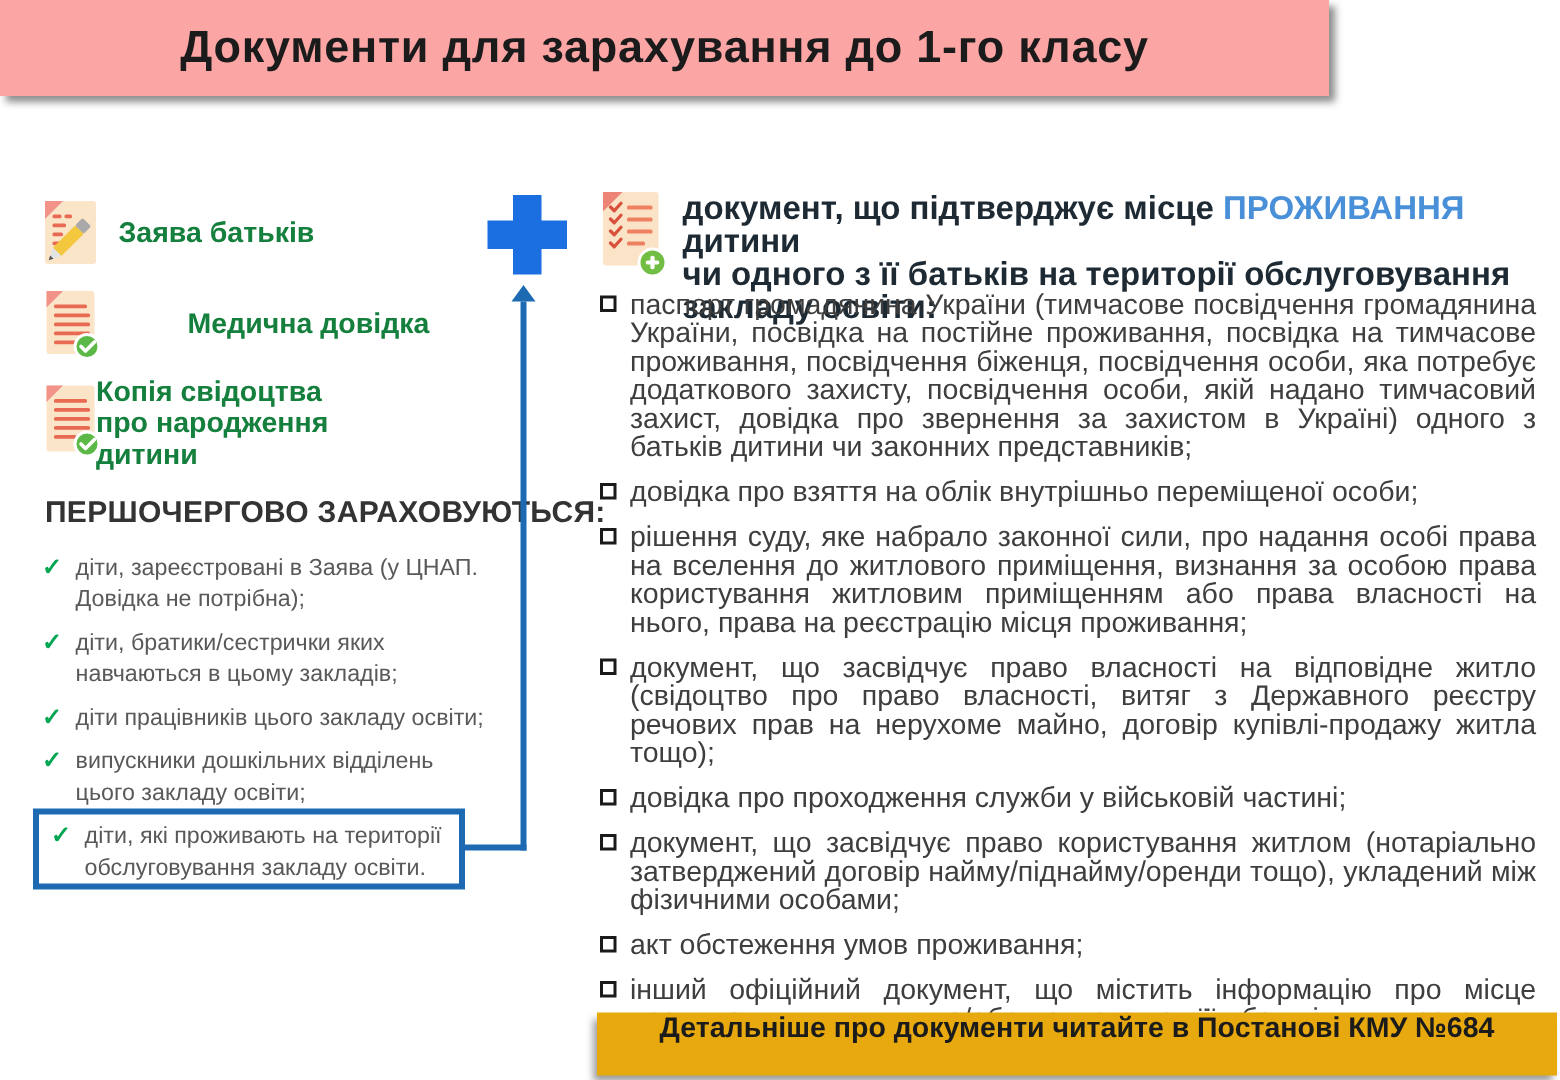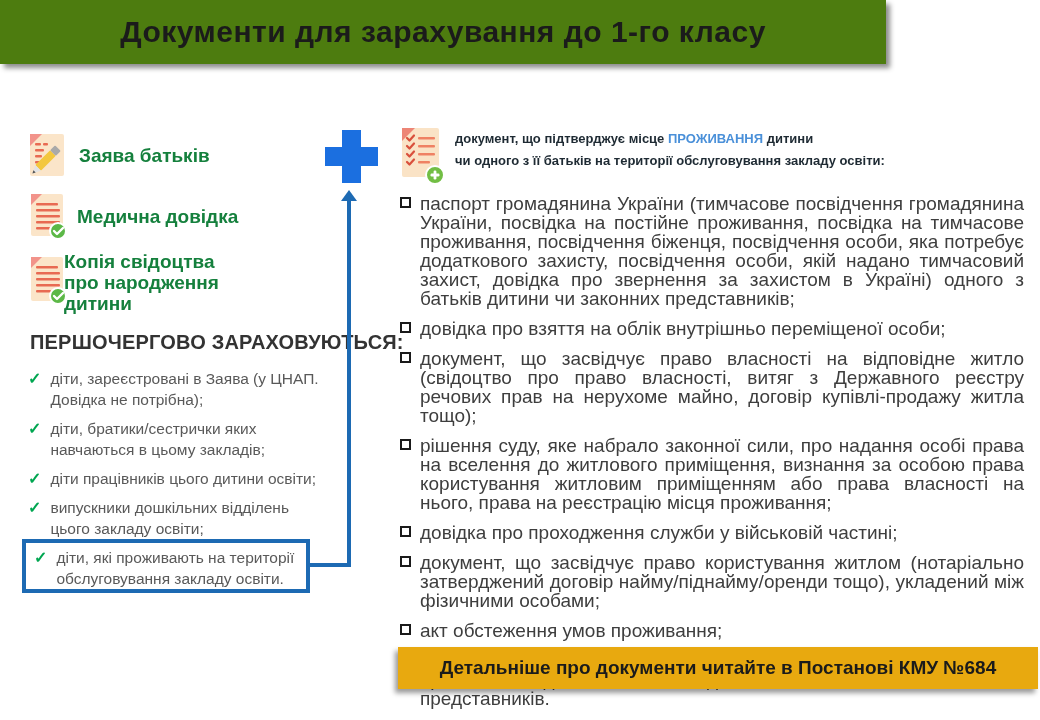--- a/index.html
+++ b/index.html
@@ -2,31 +2,31 @@
 <html><head>
 <meta charset="utf-8">
 <style>
   * { margin:0; padding:0; box-sizing:border-box; }
   body { background:#fff; font-family:"Liberation Sans", sans-serif; }
   .page { position:relative; width:1040px; height:720px; background:#ffffff; overflow:hidden; }
 
   
   .title-banner {
     position:absolute; left:0; top:15; width:886px; height:64px;
-    background:#4d7c0f; display:flex; align-items:center; justify-content:center;
+    background:#fca5a5; display:flex; align-items:center; justify-content:center;
     box-shadow:4px 4px 5px rgba(0,0,0,0.45);
   }
   .title-banner span { font-size:30px; font-weight:bold; color:#1b1b1b; letter-spacing:0.5px; }
 
   
   .doc-row { position:absolute; display:flex; align-items:flex-start; }
   .doc-row .doc-label { font-size:19px; font-weight:bold; color:#15803d; line-height:21px; }
   .row1 { left:25px; top:131px; }
   .row1 .doc-label { margin:14px 0 0 8px; }
-  .row2 { left:28px; top:190px; }
+  .row2 { left:28px; top:190px;gap:48px; }
   .row2 .doc-label { margin:16px 0 0 7px; }
   .row3 { left:28px; top:243px;align-items:center; }
   .row3 .doc-label { margin:8px 0 0 0; width:190px; }
 
   
   .priority-heading { position:absolute; left:30px; top:331px; font-size:20px; font-weight:bold; color:#333; letter-spacing:0.2px; }
   .priority-list { position:absolute; left:28px; top:368px; width:300px; list-style:none; }
   .priority-list li { display:flex; margin-bottom:8px; }
   .check-glyph { color:#00A651; font-weight:bold; font-size:16px; line-height:21px; margin-right:9px; flex-shrink:0; }
   .priority-list li p, .highlight-box p { font-size:15.5px; color:#595959; line-height:21px; }
@@ -40,32 +40,32 @@
   .connector-h { position:absolute; left:310px; top:563px; width:41px; height:4px; background:#1D6AB3; }
   .connector-v { position:absolute; left:347px; top:201px; width:4px; height:366px; background:#1D6AB3; }
   .arrow-head  { position:absolute; left:341px; top:190px; width:0; height:0;
                  border-left:8px solid transparent; border-right:8px solid transparent; border-bottom:11px solid #1D6AB3; }
   .plus-icon { position:absolute; left:325px; top:130px; width:53px; height:53px; }
   .plus-icon .bar-v { position:absolute; left:17px; top:0; width:19px; height:53px; background:#1B6FE0; }
   .plus-icon .bar-h { position:absolute; left:0; top:17px; width:53px; height:19px; background:#1B6FE0; }
 
   
   .right-header-icon { position:absolute; left:398px; top:122px; }
-  .right-header { position:absolute; left:455px; top:128px; width:575px; font-size:13px; font-weight:bold; color:#1e2a33; line-height:22px; }
+  .right-header { position:absolute; left:455px; top:128px; width:575px; font-size:22px; font-weight:bold; color:#1e2a33; line-height:22px; }
   .right-header .hl { color:#4A90D9; }
 
   .req-list { position:absolute; left:400px; top:194px; width:624px; list-style:none; }
   .req-list li { display:flex; margin-bottom:11px; }
   .cb-square { width:11px; height:11px; border:2px solid #1a1a1a; margin:3px 9px 0 0; flex-shrink:0; background:#fff; }
   .req-list li p { font-size:19px; color:#3e3e3e; line-height:19px; text-align:justify; }
 
   
   .footer-banner {
-    position:absolute; left:398px; top:647px; width:640px; height:42px;
-    background:#E8A90F; display:flex; align-items:center; justify-content:center;
+    position:absolute; left:398px; top:675px; width:640px; height:42px;
+    background:#E8A90F; display:flex; justify-content:center;
     box-shadow:-3px 4px 5px rgba(0,0,0,0.4);
   }
   .footer-banner span { font-size:19px; font-weight:bold; color:#1b1b1b; }
 </style>
 </head>
 <body>
 
 <div class="page">
 
   <div class="title-banner">
@@ -133,21 +133,21 @@
     <li>
       <span class="check-glyph">✓</span>
       <p>діти, зареєстровані в Заява (у ЦНАП. Довідка не потрібна);</p>
     </li>
     <li>
       <span class="check-glyph">✓</span>
       <p>діти, братики/сестрички яких навчаються в цьому закладів;</p>
     </li>
     <li>
       <span class="check-glyph">✓</span>
-      <p>діти працівників цього дитини освіти;</p>
+      <p>діти працівників цього закладу освіти;</p>
     </li>
     <li>
       <span class="check-glyph">✓</span>
       <p>випускники дошкільних відділень цього закладу освіти;</p>
     </li>
   </ul>
 
   <div class="highlight-box">
     <span class="check-glyph">✓</span>
     <p>діти, які проживають на території обслуговування закладу освіти.</p>
@@ -191,25 +191,25 @@
     <li>
       <span class="cb-square"></span>
       <p>паспорт громадянина України (тимчасове посвідчення громадянина України, посвідка на постійне проживання, посвідка на тимчасове проживання, посвідчення біженця, посвідчення особи, яка потребує додаткового захисту, посвідчення особи, якій надано тимчасовий захист, довідка про звернення за захистом в Україні) одного з батьків дитини чи законних представників;</p>
     </li>
     <li>
       <span class="cb-square"></span>
       <p>довідка про взяття на облік внутрішньо переміщеної особи;</p>
     </li>
     <li>
       <span class="cb-square"></span>
+      <p>рішення суду, яке набрало законної сили, про надання особі права на вселення до житлового приміщення, визнання за особою права користування житловим приміщенням або права власності на нього, права на реєстрацію місця проживання;</p>
+    </li>
+    <li>
+      <span class="cb-square"></span>
       <p>документ, що засвідчує право власності на відповідне житло (свідоцтво про право власності, витяг з Державного реєстру речових прав на нерухоме майно, договір купівлі-продажу житла тощо);</p>
-    </li>
-    <li>
-      <span class="cb-square"></span>
-      <p>рішення суду, яке набрало законної сили, про надання особі права на вселення до житлового приміщення, визнання за особою права користування житловим приміщенням або права власності на нього, права на реєстрацію місця проживання;</p>
     </li>
     <li>
       <span class="cb-square"></span>
       <p>довідка про проходження служби у військовій частині;</p>
     </li>
     <li>
       <span class="cb-square"></span>
       <p>документ, що засвідчує право користування житлом (нотаріально затверджений договір найму/піднайму/оренди тощо), укладений між фізичними особами;</p>
     </li>
     <li>

